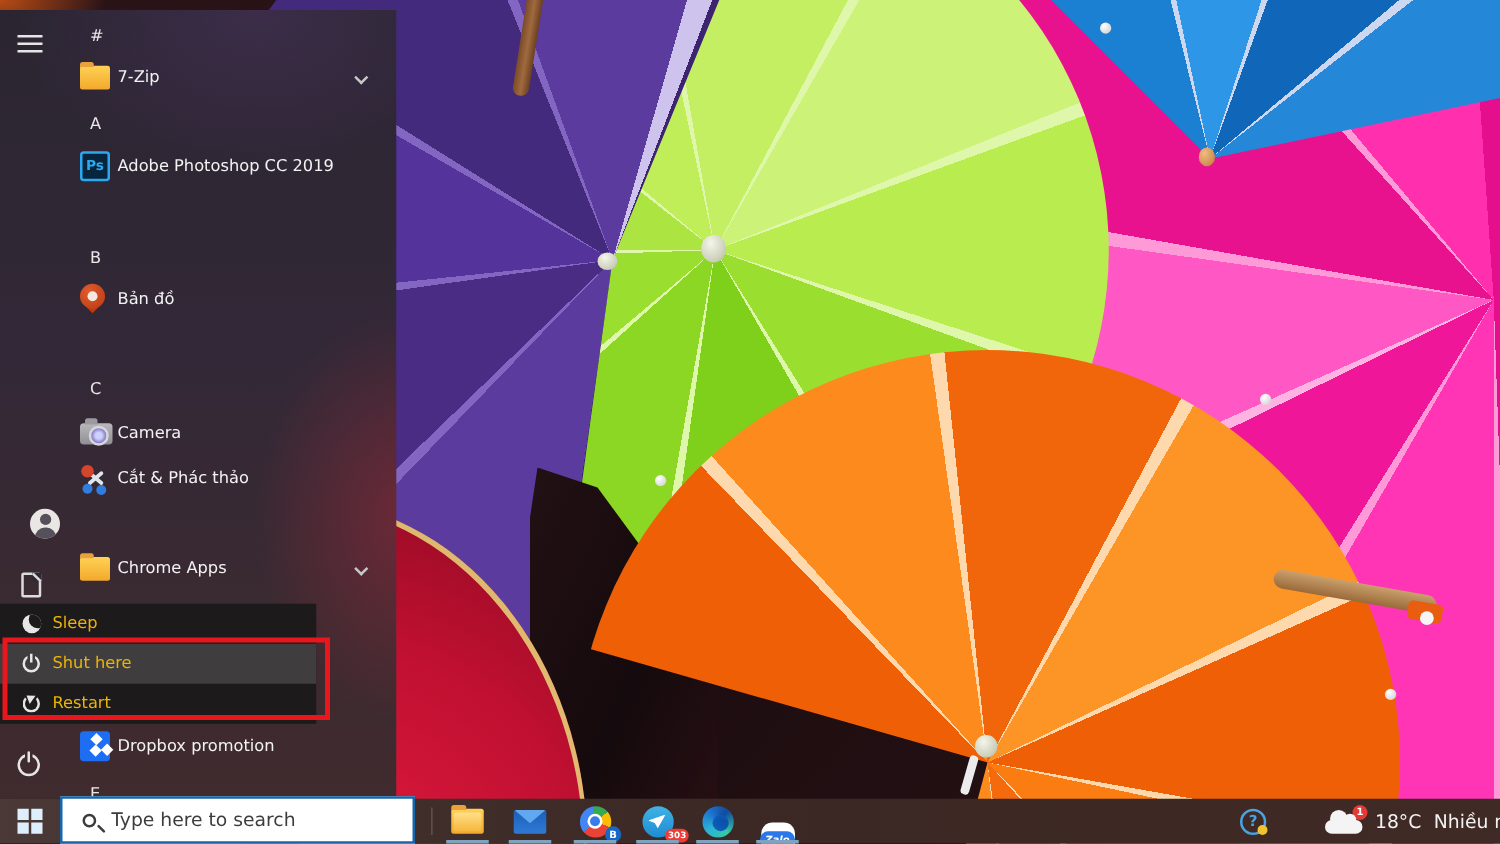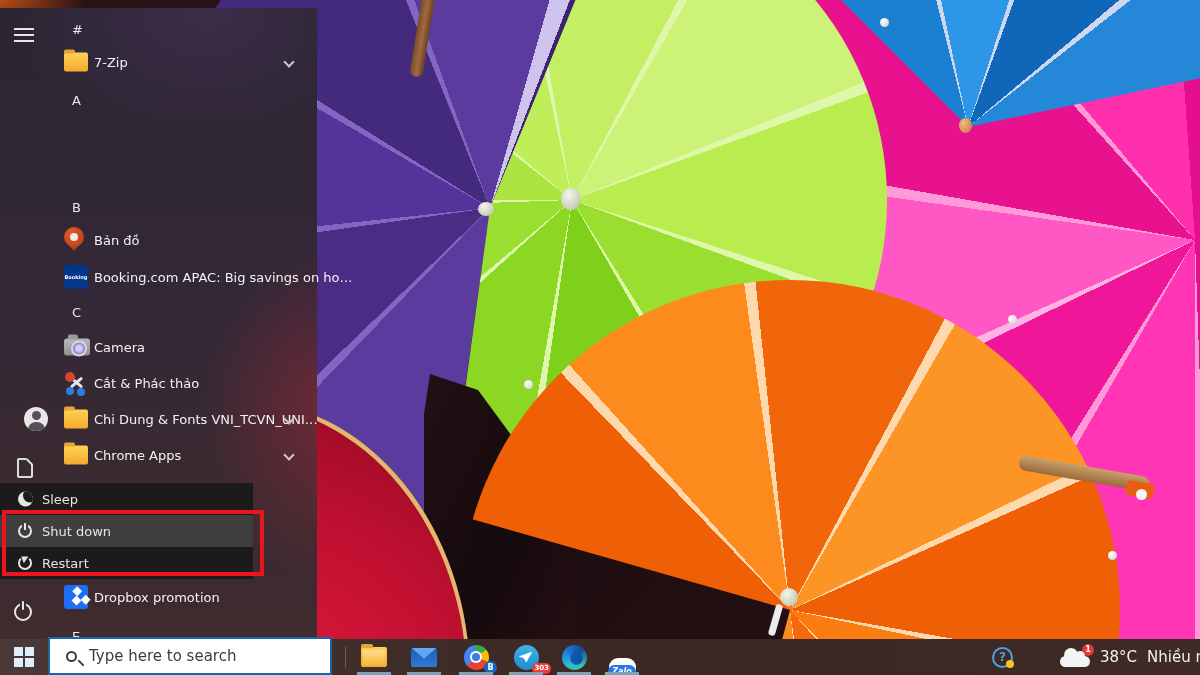--- a/index.html
+++ b/index.html
@@ -113,21 +113,21 @@
   .ic-snip .h-red{position:absolute;left:1px;top:1px;width:10px;height:10px;border-radius:50%;background:#d4452c;}
   .ic-snip .h-b1{position:absolute;left:2px;top:16px;width:8px;height:8px;border-radius:50%;background:#2f7de0;}
   .ic-snip .h-b2{position:absolute;left:13px;top:17px;width:8px;height:8px;border-radius:50%;background:#2f7de0;}
   .ic-dropbox{width:24px;height:24px;border-radius:3px;background:#1d6ef2;position:relative;}
   .ic-dropbox::before{content:"";position:absolute;left:8.5px;top:12px;width:7px;height:7px;background:#fff;
     transform:rotate(45deg);box-shadow:-6px -7px 0 #fff,6px -7px 0 #fff;}
   
   .power-popup{position:absolute;left:0;top:483px;width:253px;height:96px;background:#1d1a1b;z-index:20;}
   .pp-row{position:absolute;left:0;width:100%;height:32px;}
   .pp-row.hl{background:#403d3e;}
-  .pp-row .pp-lbl{position:absolute;left:42px;top:50%;transform:translateY(-50%);font-size:13px;color:#e5e5e5;}
+  .pp-row .pp-lbl{position:absolute;left:42px;top:50%;transform:translateY(-50%);font-size:13px;color:#eab308;}
   .pp-row .pp-icn{position:absolute;left:18px;top:50%;transform:translateY(-50%);}
   .moon{width:15px;height:15px;border-radius:50%;background:#e6e6e6;position:relative;overflow:hidden;}
   .moon::before{content:"";position:absolute;left:5px;top:-3px;width:14px;height:14px;border-radius:50%;background:var(--bgc,#1d1a1b);}
   .pwr-sm{width:14px;height:14px;border:2px solid #e6e6e6;border-radius:50%;position:relative;}
   .pwr-sm::before{content:"";position:absolute;top:-4px;left:50%;margin-left:-3px;width:6px;height:6px;background:var(--bgc,#403d3e);}
   .pwr-sm::after{content:"";position:absolute;top:-3px;left:50%;margin-left:-1px;width:2px;height:7px;background:#e6e6e6;}
   .restart-ic{width:14px;height:14px;border:2px solid #e6e6e6;border-radius:50%;border-top-color:transparent;
     transform:rotate(-45deg);position:relative;}
   .restart-ic::after{content:"";position:absolute;top:-6px;left:-2px;border:4px solid transparent;
     border-bottom:6px solid #e6e6e6;transform:rotate(-55deg);}
@@ -232,57 +232,52 @@
       <span class="lbl hdr-lbl">#</span>
     </div>
     <div class="menu-row" style="top:36px;">
       <span class="icn ic-folder"></span>
       <span class="lbl">7-Zip</span>
       <span class="chev"></span>
     </div>
     <div class="menu-row" style="top:74px;">
       <span class="lbl hdr-lbl">A</span>
     </div>
+    <div class="menu-row" style="top:107px;">
+      <span class="icn ic-ps">Ps</span>
+      <span class="lbl">Adobe Photoshop CC 2019</span>
+    </div>
     <div class="menu-row" style="top:181px;">
       <span class="lbl hdr-lbl">B</span>
     </div>
     <div class="menu-row" style="top:214px;padding-left:32px;">
       <span class="icn ic-maps">
           <span class="pin-tail"></span>
           <span class="pin"></span>
           <span class="pin-dot"></span>
         </span>
       <span class="lbl">Bản đồ</span>
-    </div>
-    <div class="menu-row" style="top:251px;">
-      <span class="icn ic-booking">Booking</span>
-      <span class="lbl">Booking.com APAC: Big savings on ho…</span>
     </div>
     <div class="menu-row" style="top:286px;">
       <span class="lbl hdr-lbl">C</span>
     </div>
     <div class="menu-row" style="top:321px;">
       <span class="icn ic-camera"></span>
       <span class="lbl">Camera</span>
     </div>
     <div class="menu-row" style="top:357px;">
       <span class="icn ic-snip">
           <span class="bl1"></span>
           <span class="bl2"></span>
           <span class="h-red"></span>
           <span class="h-b1"></span>
           <span class="h-b2"></span>
         </span>
       <span class="lbl">Cắt &amp; Phác thảo</span>
     </div>
-    <div class="menu-row" style="top:393px;">
-      <span class="icn ic-folder"></span>
-      <span class="lbl">Chi Dung &amp; Fonts VNI_TCVN_UNI…</span>
-      <span class="chev"></span>
-    </div>
     <div class="menu-row" style="top:429px;">
       <span class="icn ic-folder"></span>
       <span class="lbl">Chrome Apps</span>
       <span class="chev"></span>
     </div>
     <div class="menu-row" style="top:571px;">
       <span class="icn ic-dropbox"></span>
       <span class="lbl">Dropbox promotion</span>
     </div>
     <div class="menu-row" style="top:610px;">
@@ -290,21 +285,21 @@
     </div>
   </div>
 
   <div class="power-popup">
     <div class="pp-row" style="top:0;">
       <span class="pp-icn moon" style="--bgc:#1d1a1b;"></span>
       <span class="pp-lbl">Sleep</span>
     </div>
     <div class="pp-row hl" style="top:32px;">
       <span class="pp-icn pwr-sm" style="--bgc:#403d3e;"></span>
-      <span class="pp-lbl">Shut down</span>
+      <span class="pp-lbl">Shut here</span>
     </div>
     <div class="pp-row" style="top:64px;">
       <span class="pp-icn restart-ic"></span>
       <span class="pp-lbl">Restart</span>
     </div>
   </div>
   <div class="red-box"></div>
 
   <div class="taskbar">
     <div class="start-btn">
@@ -352,18 +347,18 @@
 
     <div class="help-ic">
       <span>?</span>
       <span class="help-dot"></span>
     </div>
 
     <div class="weather">
       <span class="cloud">
         <span class="wbadge">1</span>
       </span>
-      <span class="wtemp">38°C</span>
+      <span class="wtemp">18°C</span>
       <span class="wcond">Nhiều mây</span>
     </div>
   </div>
 
 </div>
 
 </body></html>

